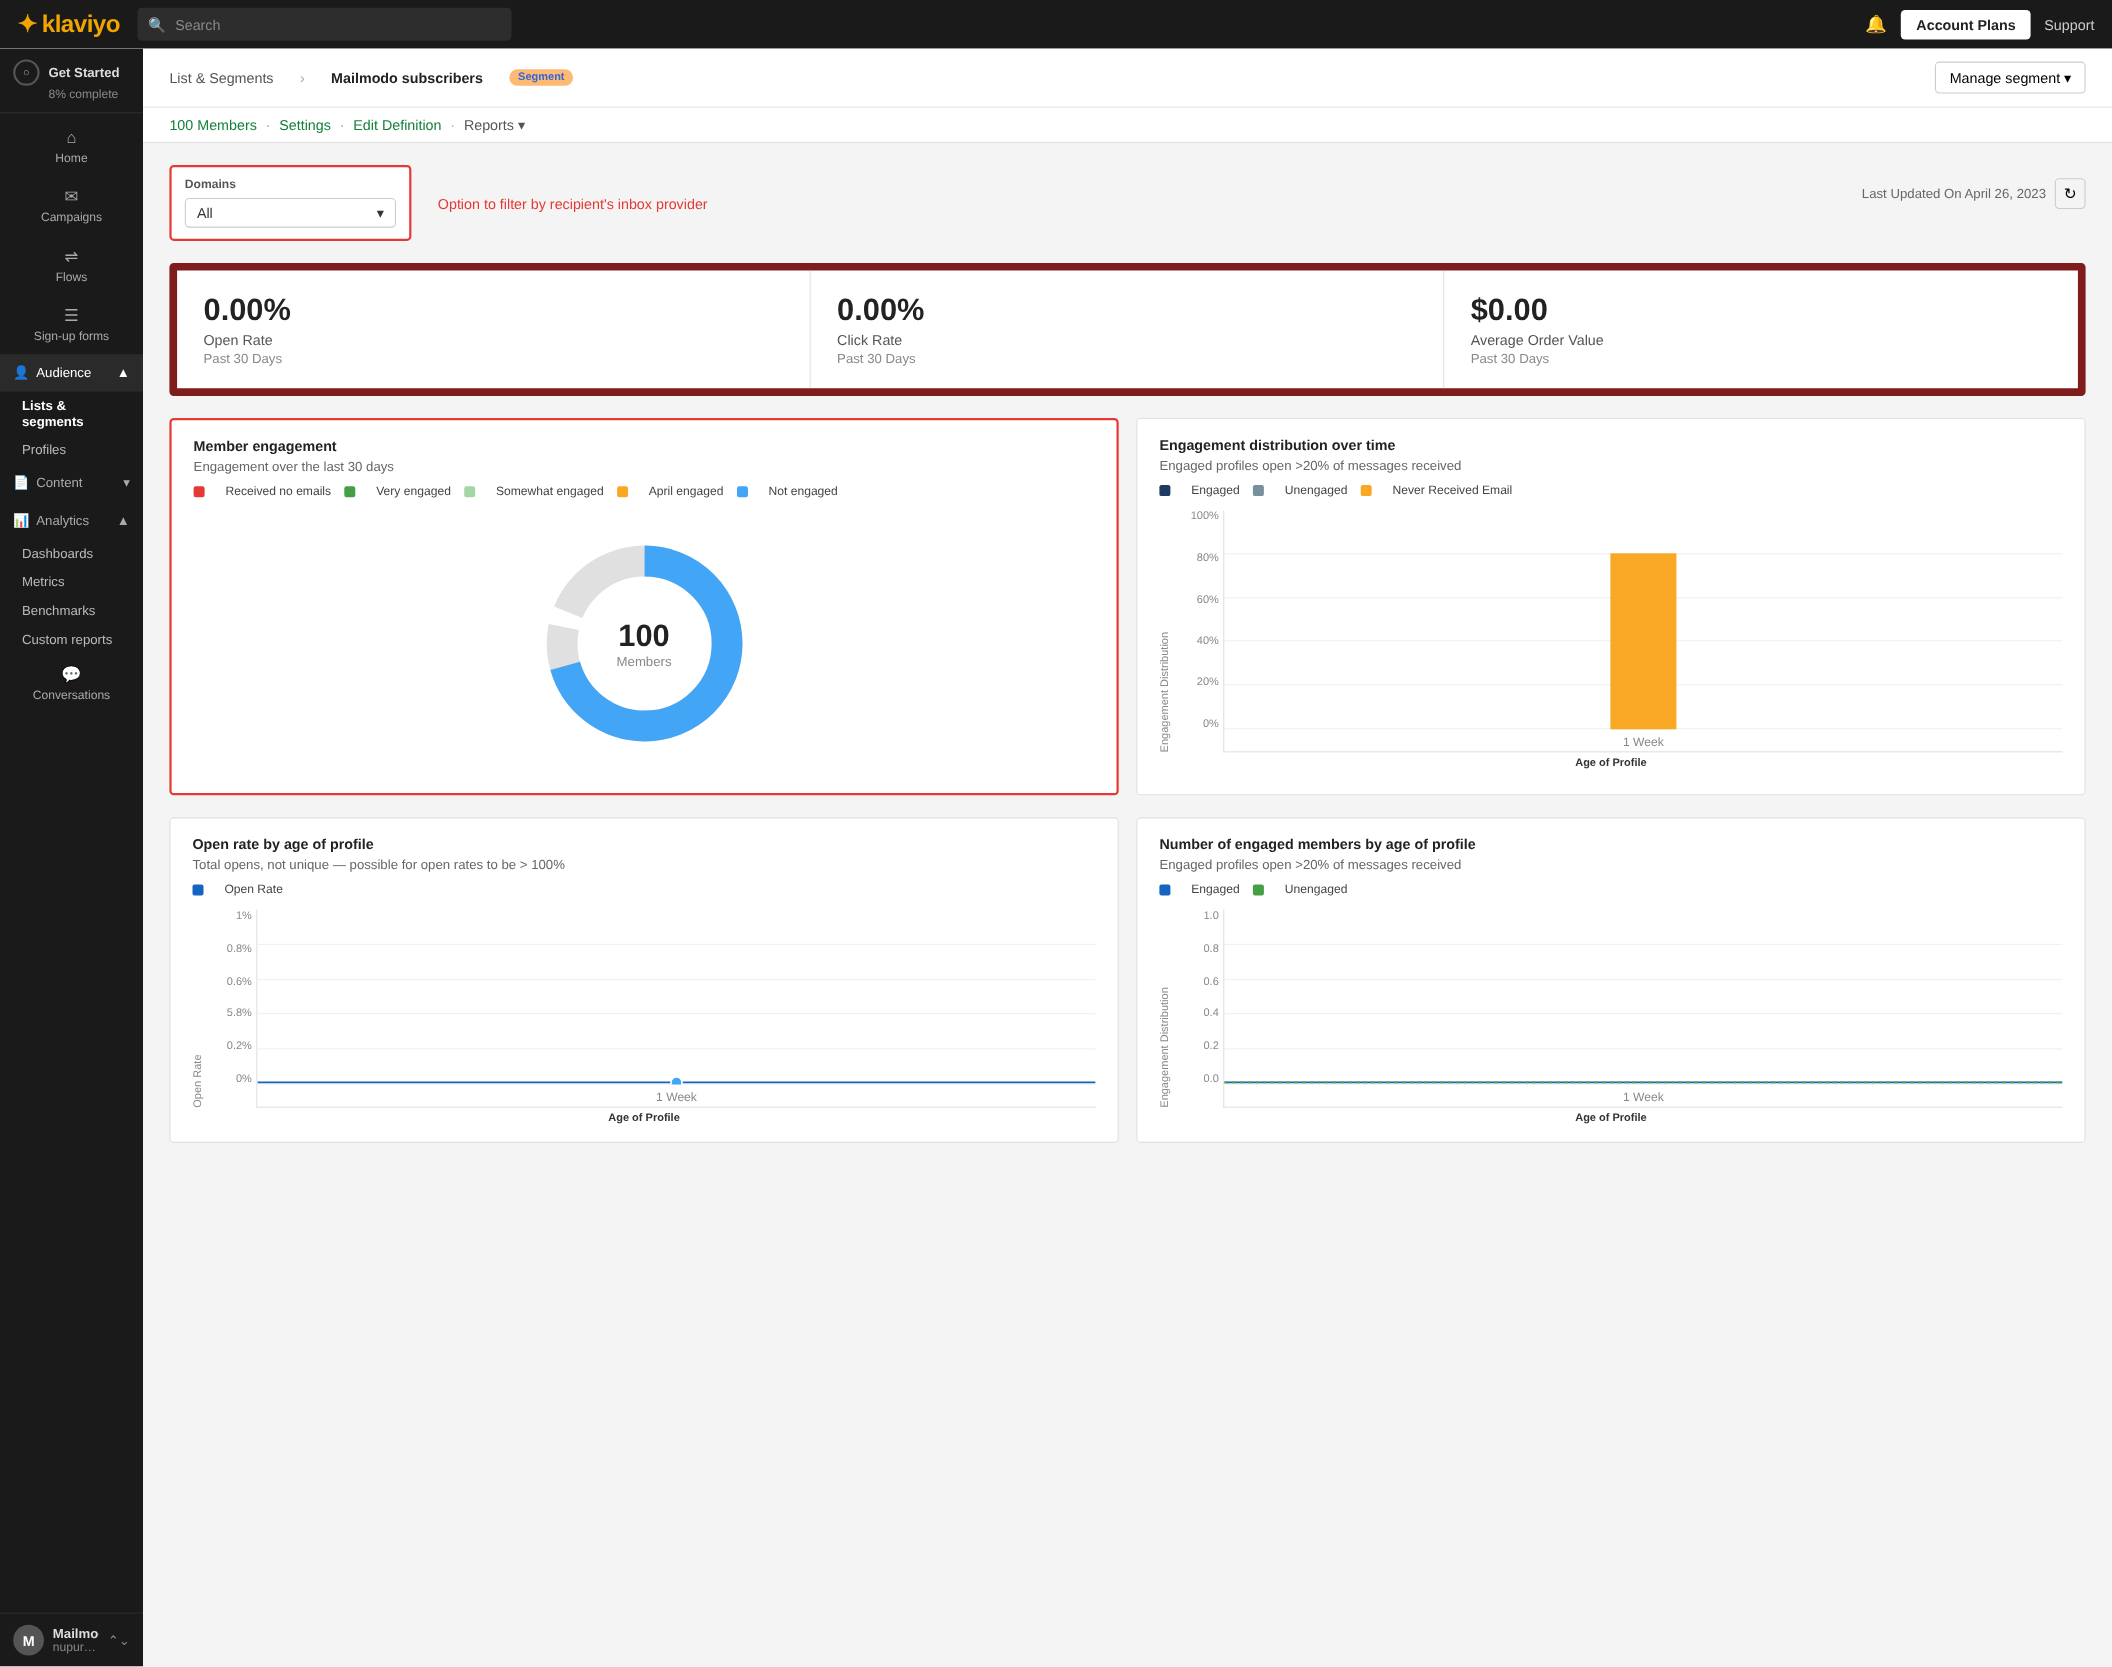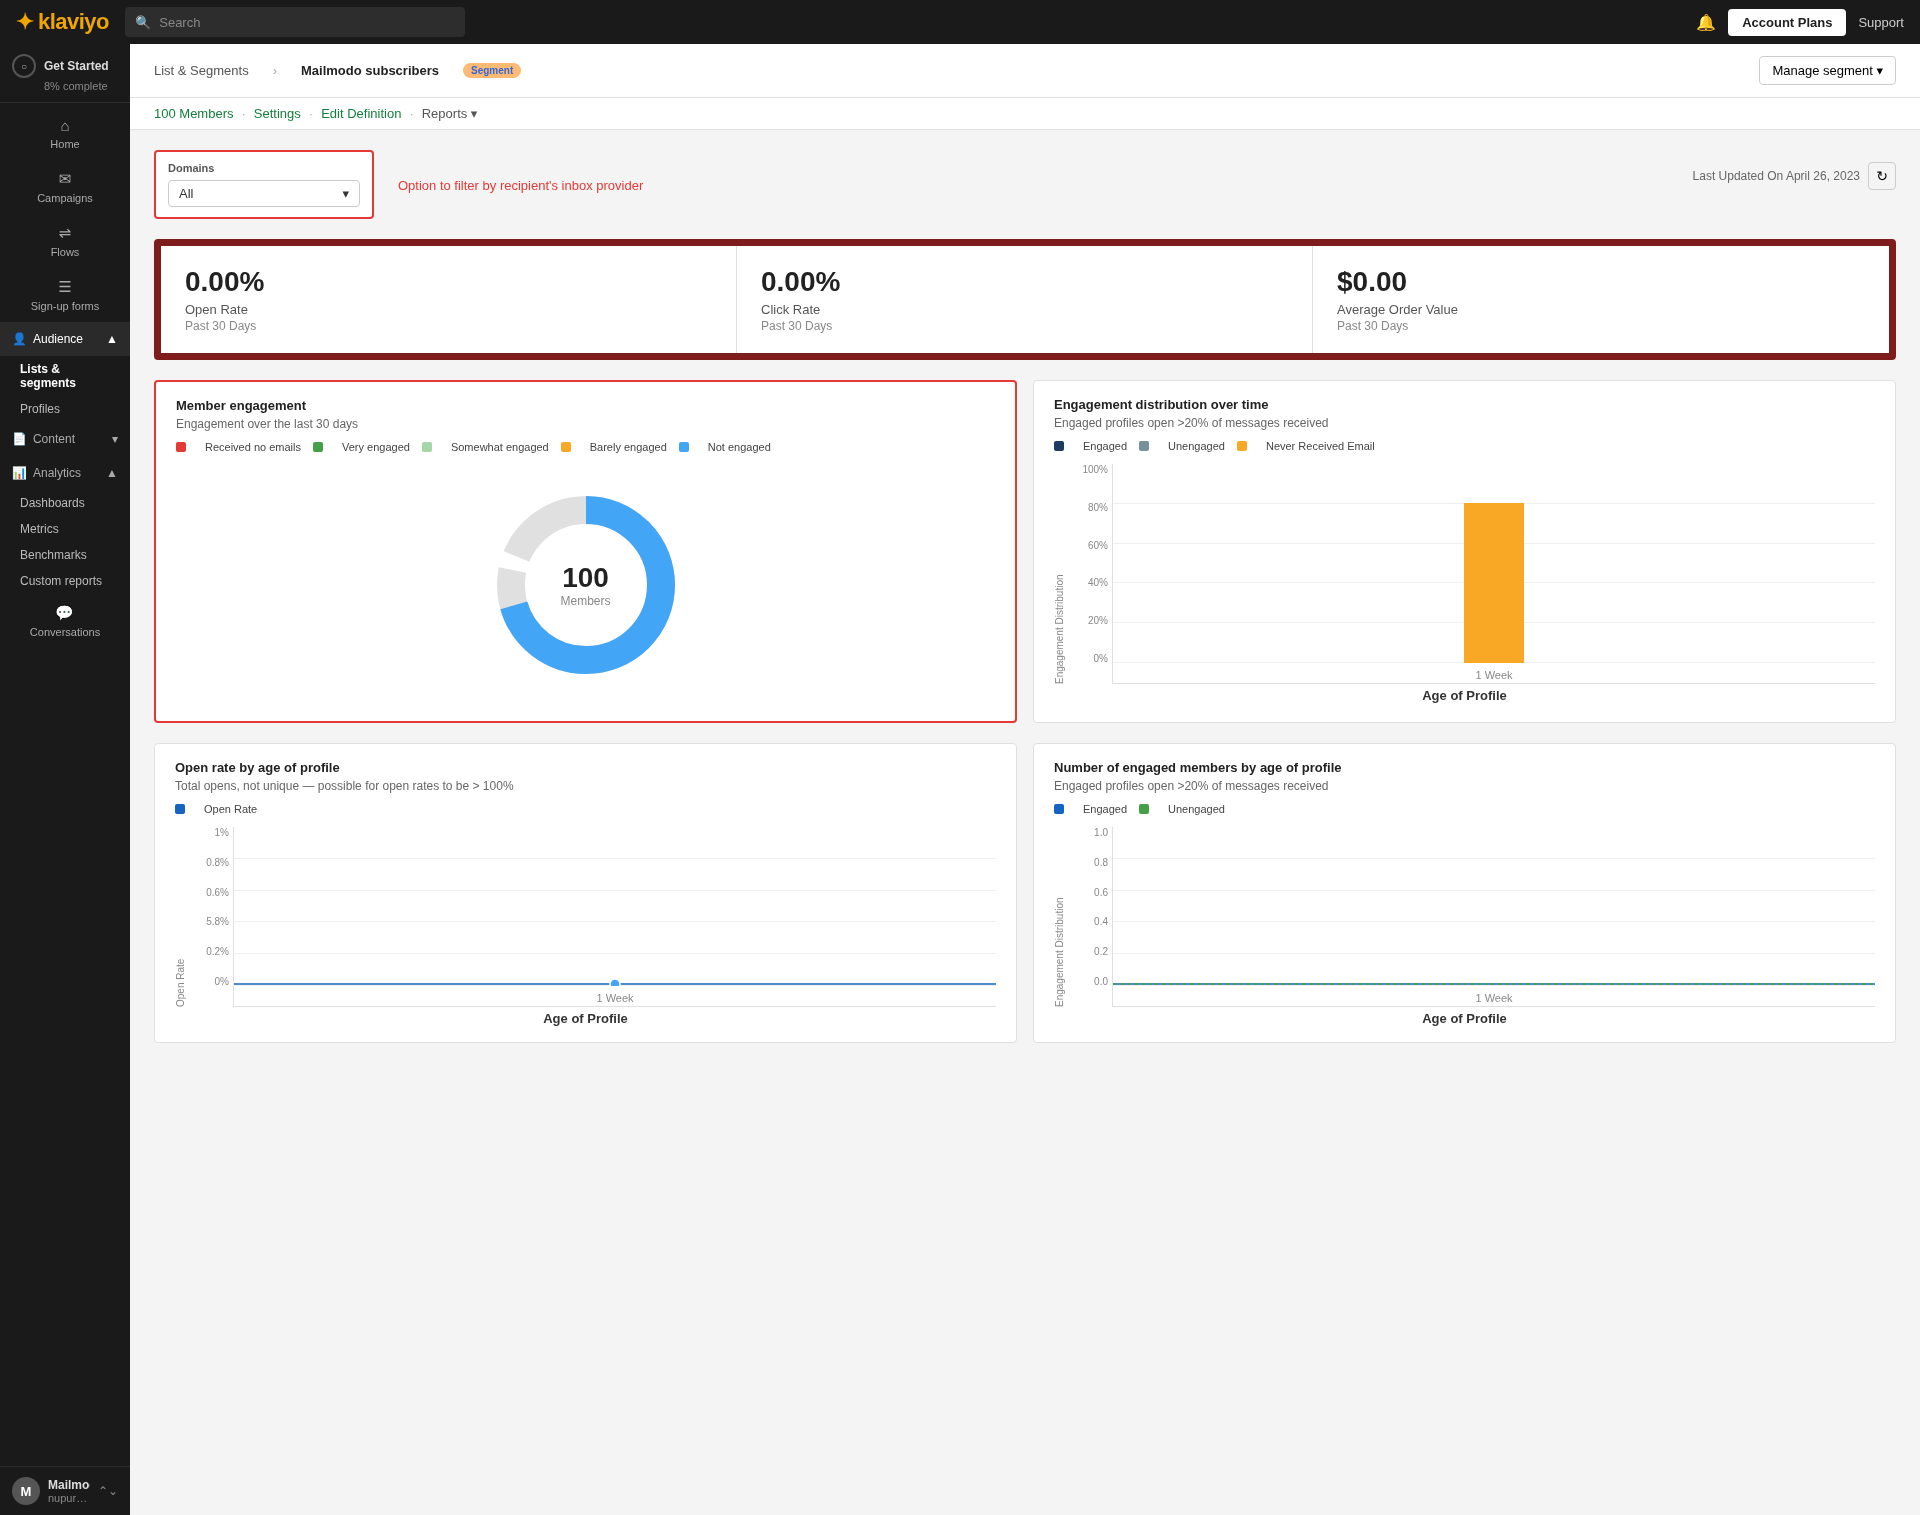--- a/index.html
+++ b/index.html
@@ -292,21 +292,21 @@
       text-align: center;
     }
     .donut-label .num { font-size: 28px; font-weight: 700; color: #222; }
     .donut-label .sub { font-size: 12px; color: #888; }
     .y-axis-label-rotated {
       writing-mode: vertical-rl;
       transform: rotate(180deg);
       font-size: 10px; color: #888;
       display: flex; align-items: center;
     }
-    .x-axis-label { font-size: 13px; font-weight: 600; color: #333; text-align: center; margin-top: 4px; }
+    .x-axis-label { font-size: 10px; font-weight: 600; color: #333; text-align: center; margin-top: 4px; }
 
     
     .bottom-charts-row {
       display: grid;
       grid-template-columns: 1fr 1fr;
       gap: 16px;
     }
     .line-chart-card {
       background: #fff;
       border: 1px solid #e0e0e0;
@@ -480,21 +480,21 @@
             <div class="legend-item">
               <div class="legend-dot" style="background:#43a047;"></div>
               <span>Very engaged</span>
             </div>
             <div class="legend-item">
               <div class="legend-dot" style="background:#a5d6a7;"></div>
               <span>Somewhat engaged</span>
             </div>
             <div class="legend-item">
               <div class="legend-dot" style="background:#f9a825;"></div>
-              <span>Barely engaged</span>
+              <span>April engaged</span>
             </div>
             <div class="legend-item">
               <div class="legend-dot" style="background:#42a5f5;"></div>
               <span>Not engaged</span>
             </div>
           </div>
           <div class="donut-wrapper">
             <div class="donut-container">
               <svg viewBox="0 0 200 200" width="200" height="200">
                 <circle cx="100" cy="100" r="75" fill="none" stroke="#e0e0e0" stroke-width="28"></circle>

